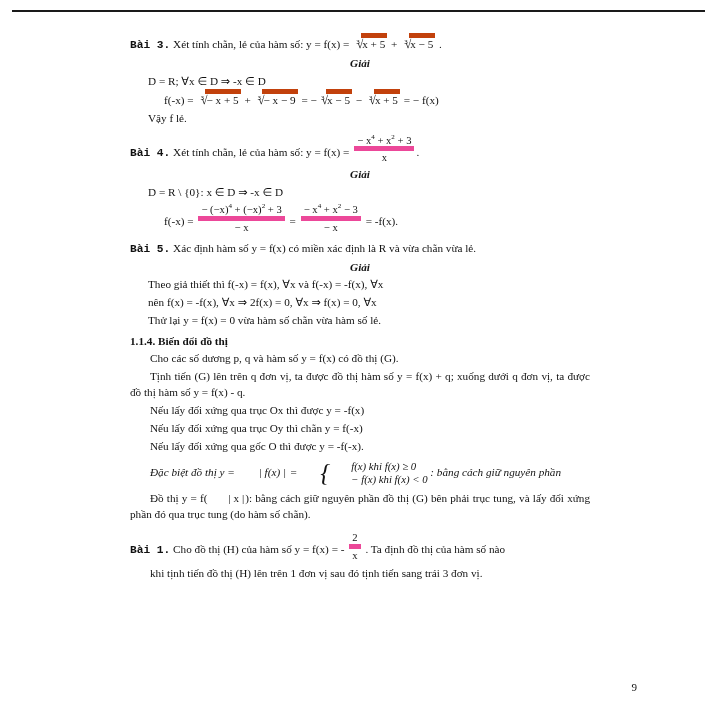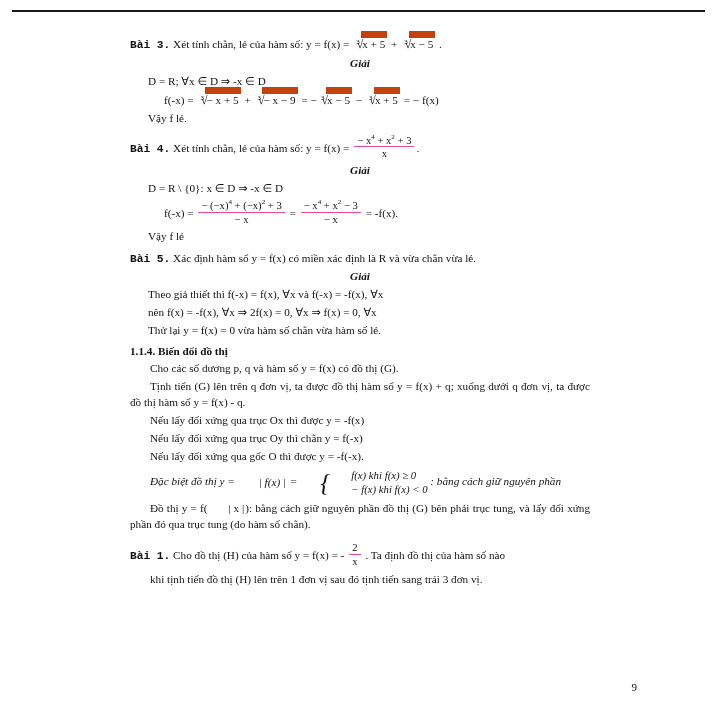--- a/index.html
+++ b/index.html
@@ -72,21 +72,21 @@
   .frac {
     display: inline-block;
     vertical-align: -0.55em;
     text-align: center;
     font-size: 0.95em;
     margin: 0 2px;
   }
   .frac .num {
     display: block;
     padding: 0 3px;
-    border-bottom: 1px solid #ec4899;
+    border-bottom: 5px solid #ec4899;
     line-height: 1.25;
   }
   .frac .den {
     display: block;
     padding: 0 3px;
     line-height: 1.25;
   }
   .radical {
     display: inline-block;
     position: relative;
@@ -96,21 +96,21 @@
   .radical .idx {
     font-size: 0.62em;
     position: relative;
     top: -0.52em;
     left: 3px;
   }
   .radical .sign {
     font-size: 1.06em;
   }
   .radical .rad-body {
-    border-top: 7px solid #c2410c;
+    border-top: 5px solid #c2410c;
     padding: 0 2px 0 1px;
     margin-left: -2px;
   }
   sup.exp {
     font-size: 0.66em;
     vertical-align: super;
   }
   .brace-group {
     display: inline-flex;
     align-items: center;
@@ -177,21 +177,20 @@
     </div>
     <div class="giai">Giải</div>
     <div class="blk indent1">D = R \ {0}: x ∈ D ⇒ -x ∈ D</div>
     <div class="blk indent2">
       <span>f(-x) =</span>
       <span class="frac"><span class="num">− (−x)<sup class="exp">4</sup> + (−x)<sup class="exp">2</sup> + 3</span><span class="den">− x</span></span>
       =
       <span class="frac"><span class="num">− x<sup class="exp">4</sup> + x<sup class="exp">2</sup> − 3</span><span class="den">− x</span></span>
       = -f(x).
     </div>
-    <div class="blk indent1">Vậy f lẻ</div>
 
     <div class="blk exercise-title">
       <span class="b">Bài 5.</span>
       <span>Xác định hàm số y = f(x) có miền xác định là R và vừa chẵn vừa lẻ.</span>
     </div>
     <div class="giai">Giải</div>
     <div class="blk indent1">Theo giả thiết thì f(-x) = f(x), ∀x và f(-x) = -f(x), ∀x</div>
     <div class="blk indent1">nên f(x) = -f(x), ∀x ⇒ 2f(x) = 0, ∀x ⇒ f(x) = 0, ∀x</div>
     <div class="blk indent1">Thử lại y = f(x) = 0 vừa hàm số chẵn vừa hàm số lẻ.</div>
 

